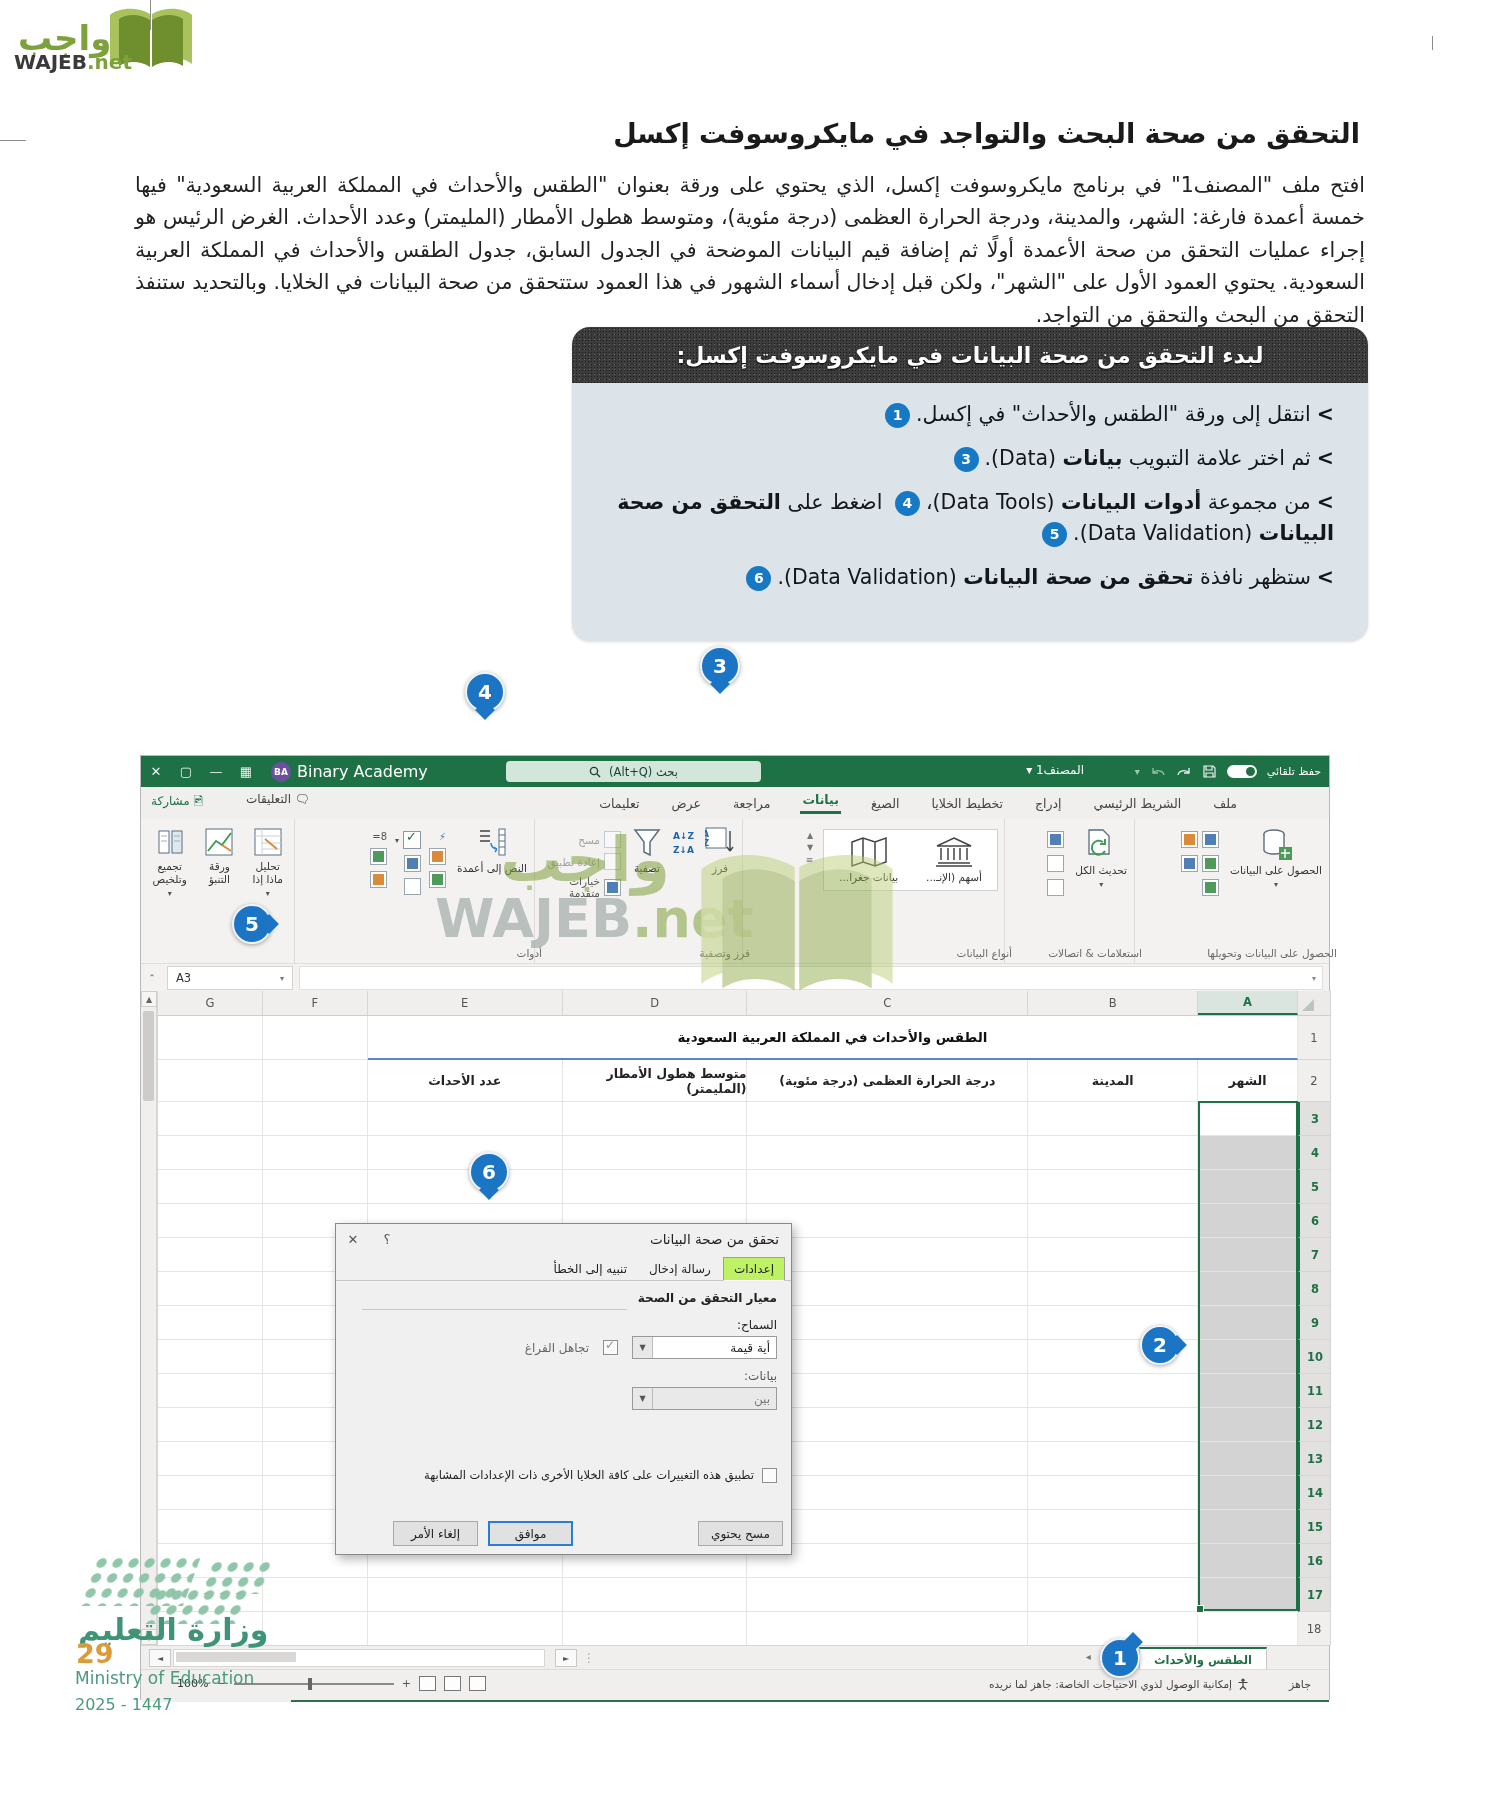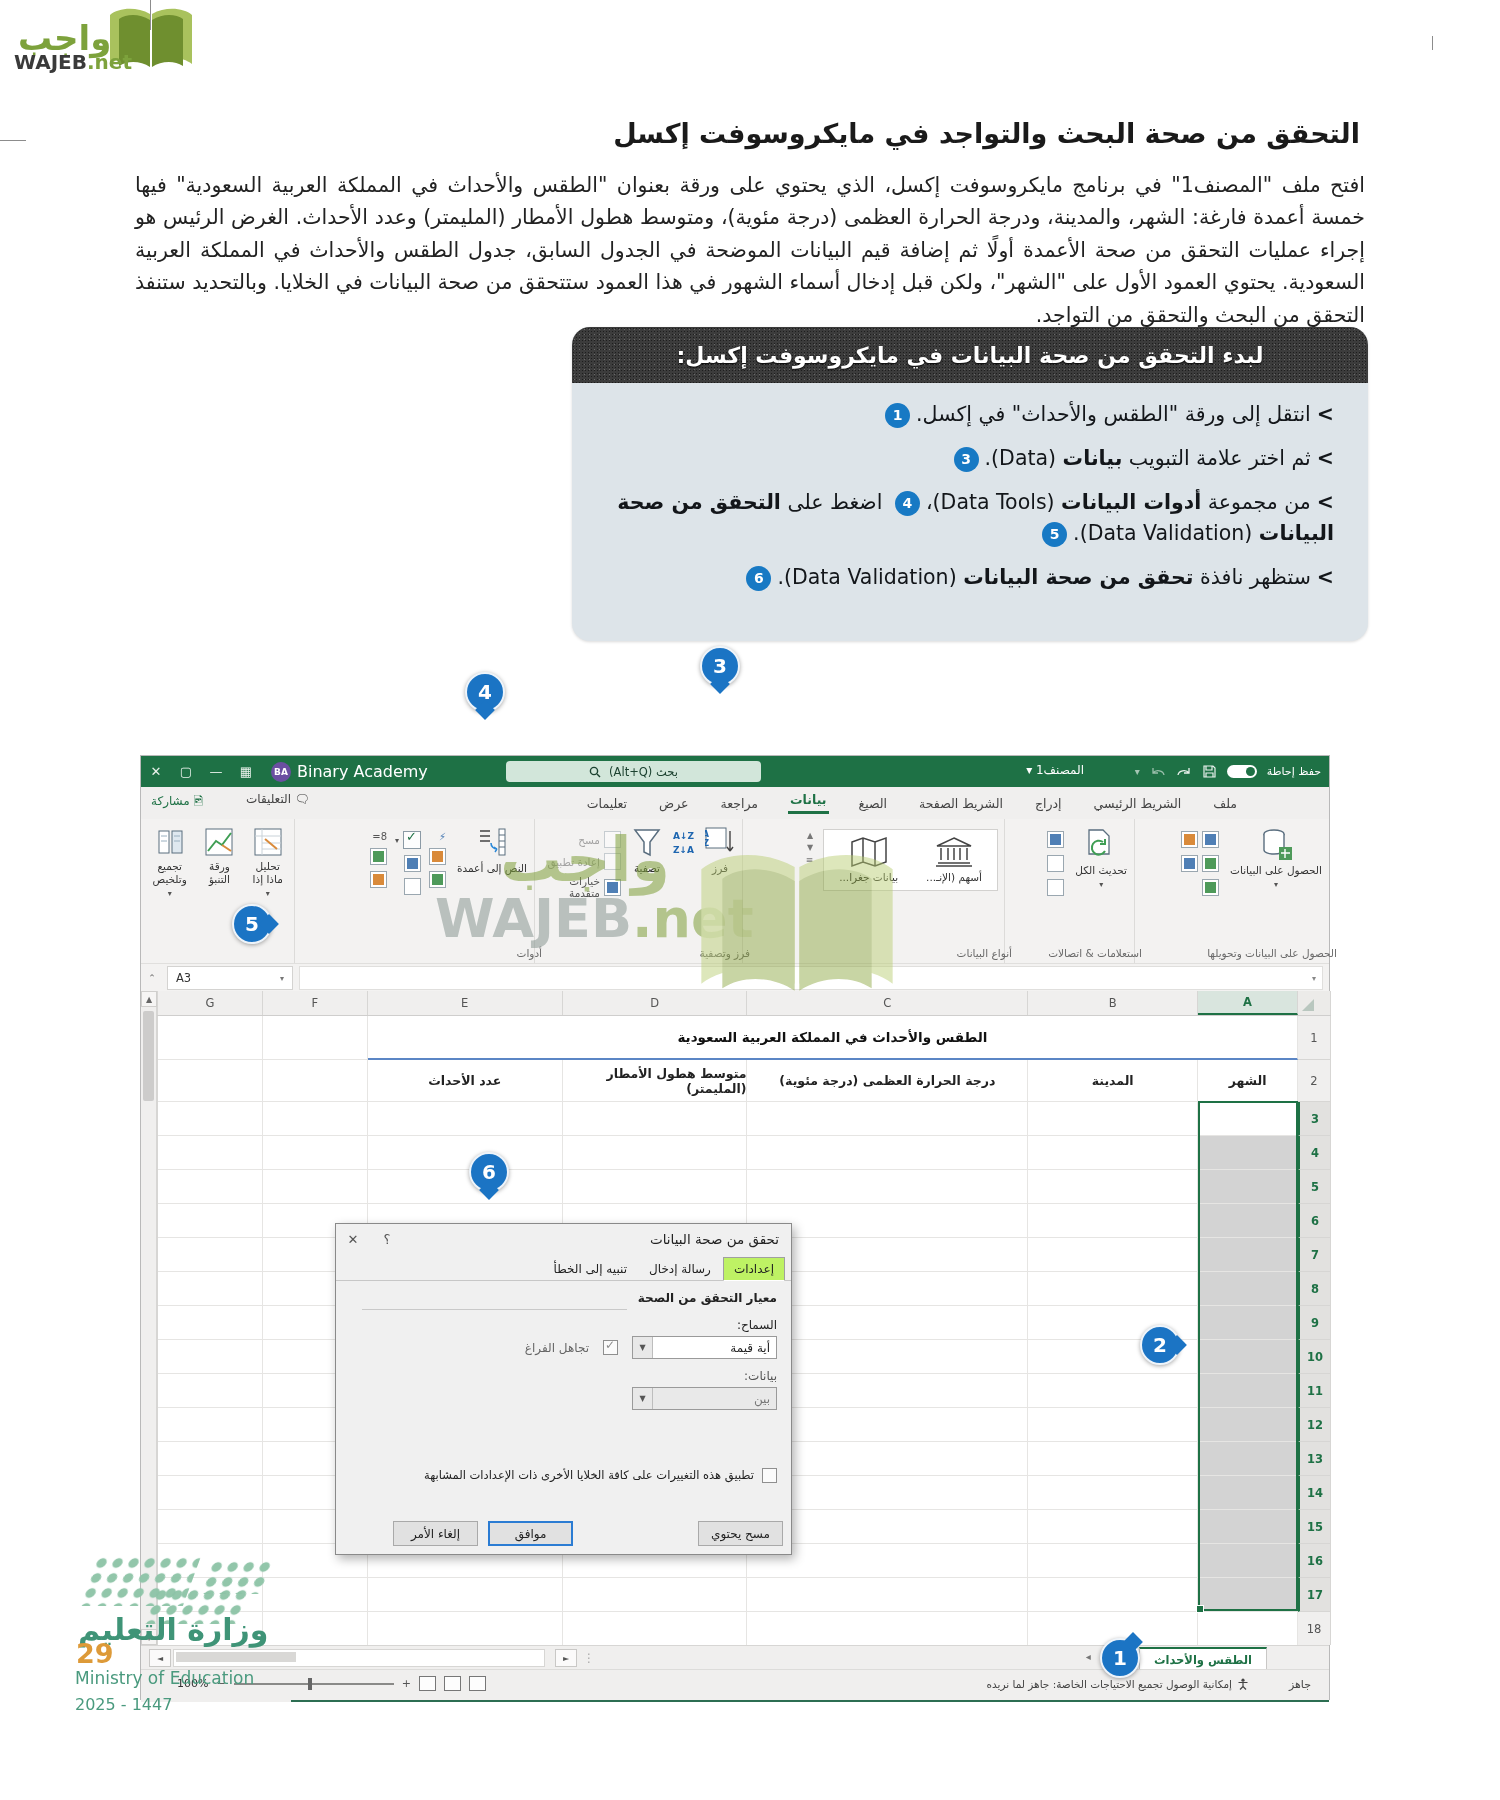--- a/index.html
+++ b/index.html
@@ -210,41 +210,41 @@
       <span class="acct">Binary Academy</span>
       <div id="searchpill">
         <span>بحث (Alt+Q)</span>
         <svg width="12" height="12" viewBox="0 0 12 12">
             <circle cx="5" cy="5" r="3.6" fill="none" stroke="#1c4230" stroke-width="1.4"></circle>
             <line x1="8" y1="8" x2="11" y2="11" stroke="#1c4230" stroke-width="1.4"></line>
           </svg>
       </div>
       <span id="docName"><span>المصنف1</span> ▾</span>
       <div id="tbRight">
-        <span style="font-size:11px;">حفظ إحاطة</span>
+        <span style="font-size:11px;">حفظ تلقائي</span>
         <span class="toggle"></span>
         <svg class="tbico" width="15" height="15" viewBox="0 0 15 15">
             <path d="M2,2 h9 l2,2 v9 h-11 z M4,2 v4 h6 v-4 M4,9 h7 v4 h-7 z" fill="none" stroke="#fff" stroke-width="1.2"></path>
           </svg>
         <svg class="tbico" width="16" height="14" viewBox="0 0 16 14">
             <path d="M2,10 a6,5 0 0 1 11,-2 M13,3 v5 h-5" fill="none" stroke="#fff" stroke-width="1.3"></path>
           </svg>
         <svg class="tbico" width="16" height="14" viewBox="0 0 16 14" style="opacity:.55;">
             <path d="M14,10 a6,5 0 0 0 -11,-2 M3,3 v5 h5" fill="none" stroke="#fff" stroke-width="1.3"></path>
           </svg>
         <span style="font-size:10px;opacity:.6;">▾</span>
       </div>
     </div>
 
     <div id="tabrow">
       <div id="tabs">
           <div class="rtab">ملف</div>
           <div class="rtab">الشريط الرئيسي</div>
           <div class="rtab">إدراج</div>
-          <div class="rtab">الشريط الصفحة</div>
+          <div class="rtab">تخطيط الخلايا</div>
           <div class="rtab">الصيغ</div>
           <div class="rtab active">بيانات</div>
           <div class="rtab">مراجعة</div>
           <div class="rtab">عرض</div>
           <div class="rtab">تعليمات</div>
         </div>
       <span id="shareBtn">🖻 <span>مشاركة</span></span>
       <span id="commentsBtn">🗨 <span>التعليقات</span></span>
     </div>
 
@@ -660,21 +660,21 @@
       <div id="sheetTab">الطقس والأحداث</div>
     </div>
 
     <div id="sbar">
       <span id="stReady">جاهز</span>
       <span id="stAccess">
         <svg width="12" height="12" viewBox="0 0 12 12">
             <circle cx="6" cy="2.2" r="1.6" fill="#444"></circle>
             <path d="M1.5,4.5 h9 M6,4.5 v4 M6,8.5 l-3,3 M6,8.5 l3,3" stroke="#444" stroke-width="1.2" fill="none"></path>
           </svg>
-        <span>إمكانية الوصول تجميع الاحتياجات الخاصة: جاهز لما نريده</span>
+        <span>إمكانية الوصول لذوي الاحتياجات الخاصة: جاهز لما نريده</span>
       </span>
       <div id="stZoom">
         <span>100%</span>
         <span style="color:#555;">−</span>
         <div id="ztrack"></div>
         <span style="color:#555;">+</span>
         <span class="viewico"></span>
         <span class="viewico"></span>
         <span class="viewico"></span>
       </div>

